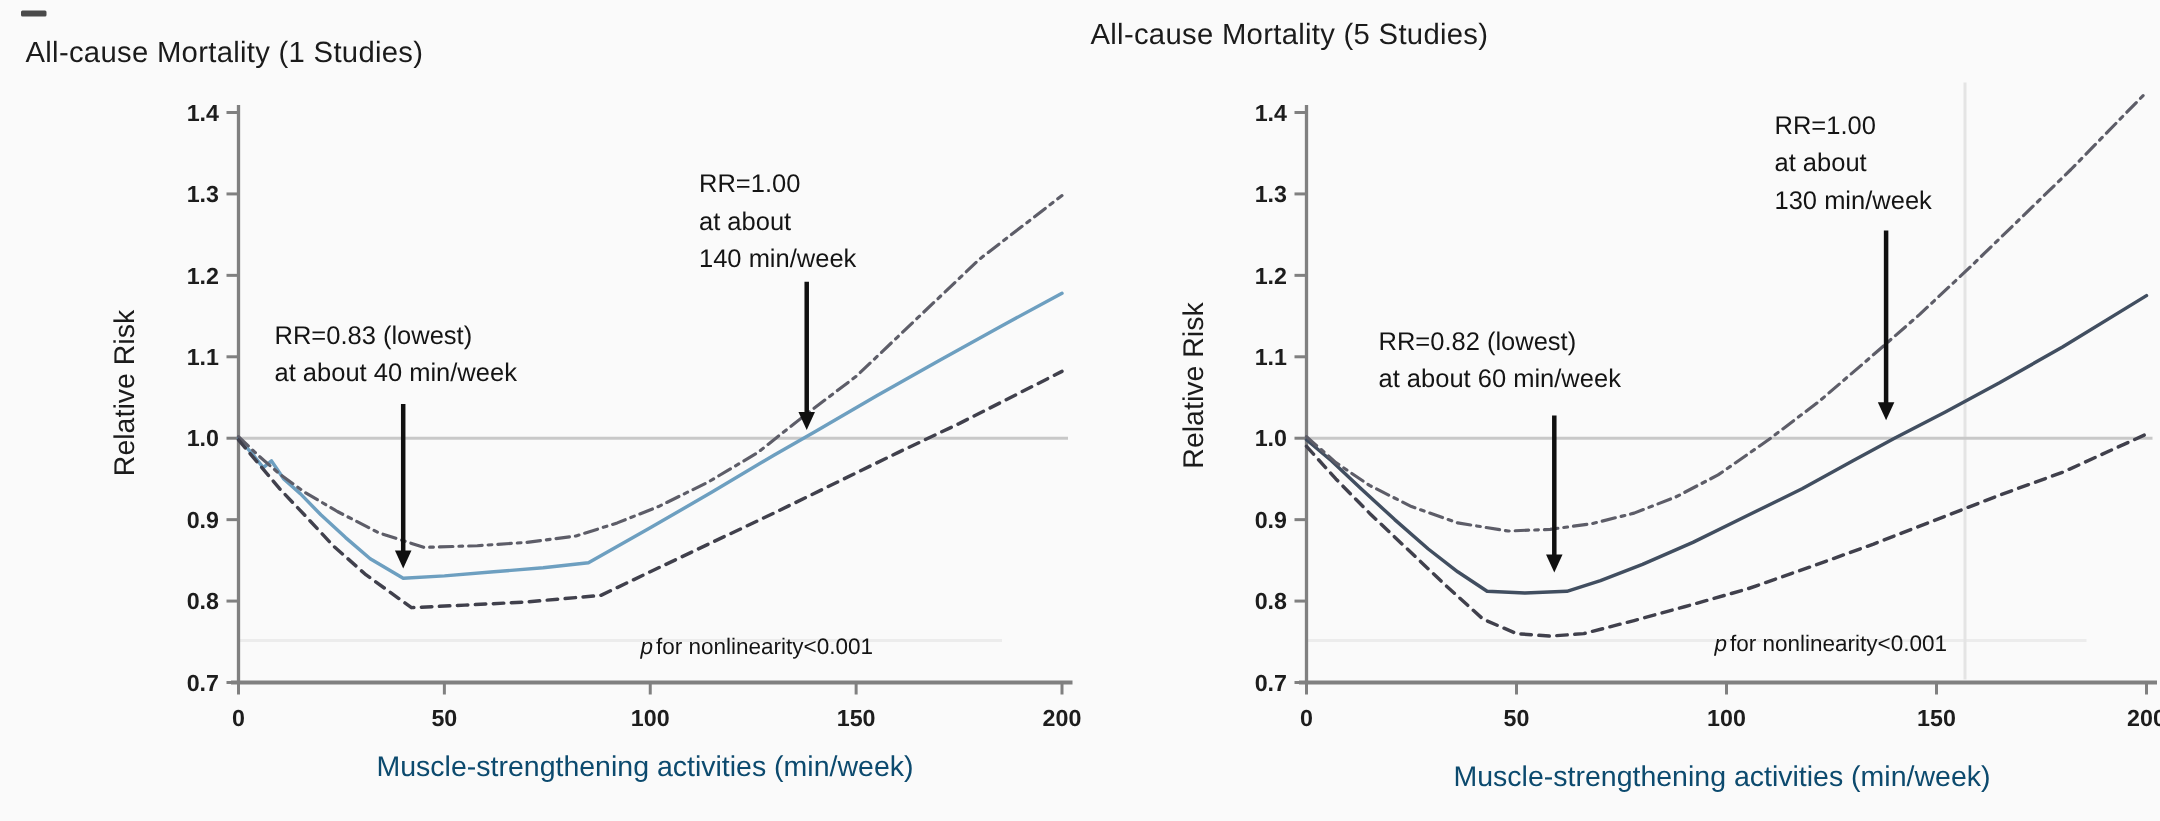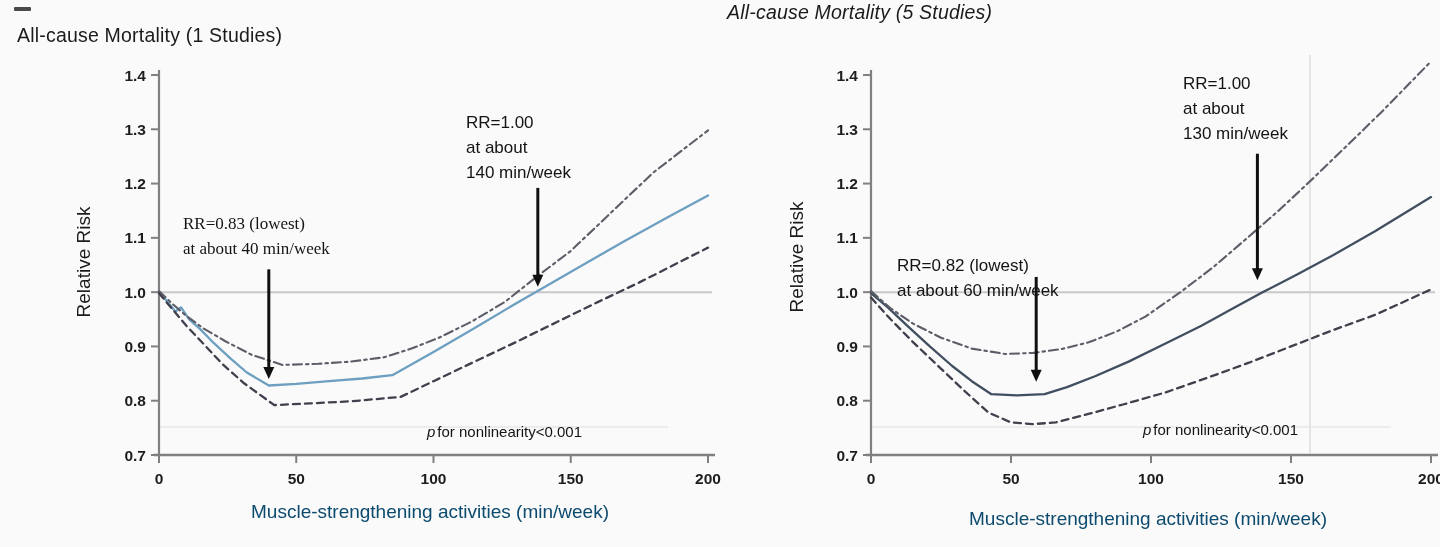--- a/index.html
+++ b/index.html
@@ -3,31 +3,31 @@
 <meta charset="utf-8">
 <style>
   html,body{margin:0;padding:0;}
   body{
     width:1440px;height:547px;position:relative;overflow:hidden;
     background:#fafafa;
     font-family:"Liberation Sans",sans-serif;color:#161616;
   }
   .chart-title{position:absolute;font-size:19.5px;letter-spacing:.2px;color:#1b1b1b;white-space:nowrap;}
   #title-left{left:17px;top:24px;}
-  #title-right{left:727px;top:1px;font-style:italic;}
+  #title-right{left:727px;top:12px;}
   .ylabel{position:absolute;font-size:19px;color:#1b1b1b;white-space:nowrap;transform:translate(-50%,-50%) rotate(-90deg);}
   #ylabel-left{left:84px;top:262px;}
   #ylabel-right{left:797px;top:257px;}
   .xlabel{position:absolute;font-size:19px;color:#0c4a6e;white-space:nowrap;transform:translateX(-50%);}
   #xlabel-left{left:430px;top:501px;}
   #xlabel-right{left:1148px;top:508px;}
   .ann{position:absolute;font-size:17px;line-height:25px;color:#141414;white-space:nowrap;}
-  #ann-l-low{left:183px;top:211px;font-family:Liberation Serif, serif;}
+  #ann-l-low{left:183px;top:211px;}
   #ann-l-ref{left:466px;top:110px;}
-  #ann-r-low{left:897px;top:215px;margin-top:38px;}
+  #ann-r-low{left:919px;top:215px;}
   #ann-r-ref{left:1183px;top:71px;}
   .pstat{position:absolute;font-size:15px;color:#141414;white-space:nowrap;}
   #pstat-left{left:427px;top:423px;}
   #pstat-right{left:1143px;top:421px;}
   .pstat .pit{font-style:italic;padding-right:2px;}
   #charts-svg{position:absolute;left:0;top:0;}
   .ytick-label{font-family:"Liberation Sans",sans-serif;font-size:15.5px;font-weight:bold;fill:#1d1d1d;}
   .xtick-label{font-family:"Liberation Sans",sans-serif;font-size:15.5px;font-weight:bold;fill:#1d1d1d;}
   .artifact-dash{position:absolute;left:14px;top:7px;width:17px;height:4px;background:#4a4a4a;border-radius:1px;}
 </style>

